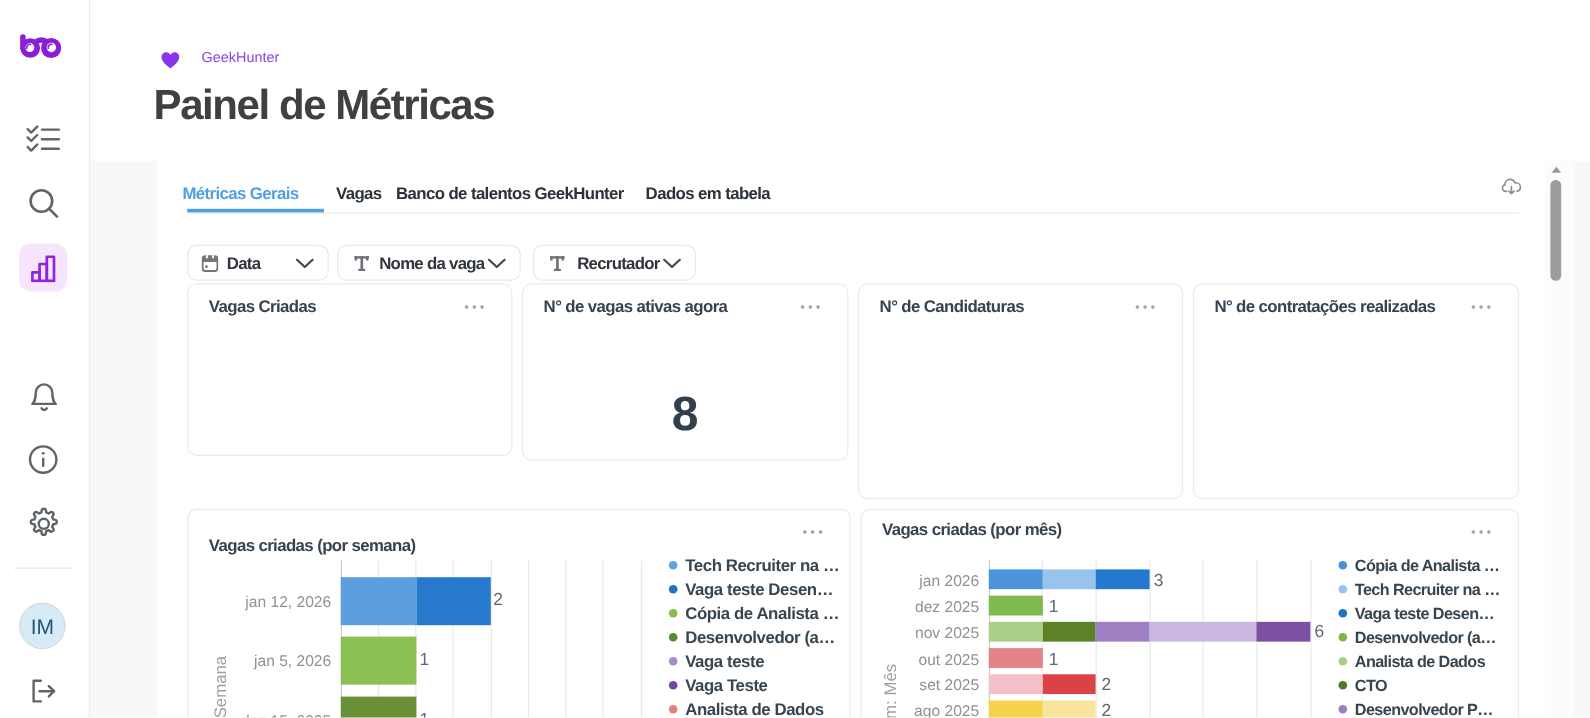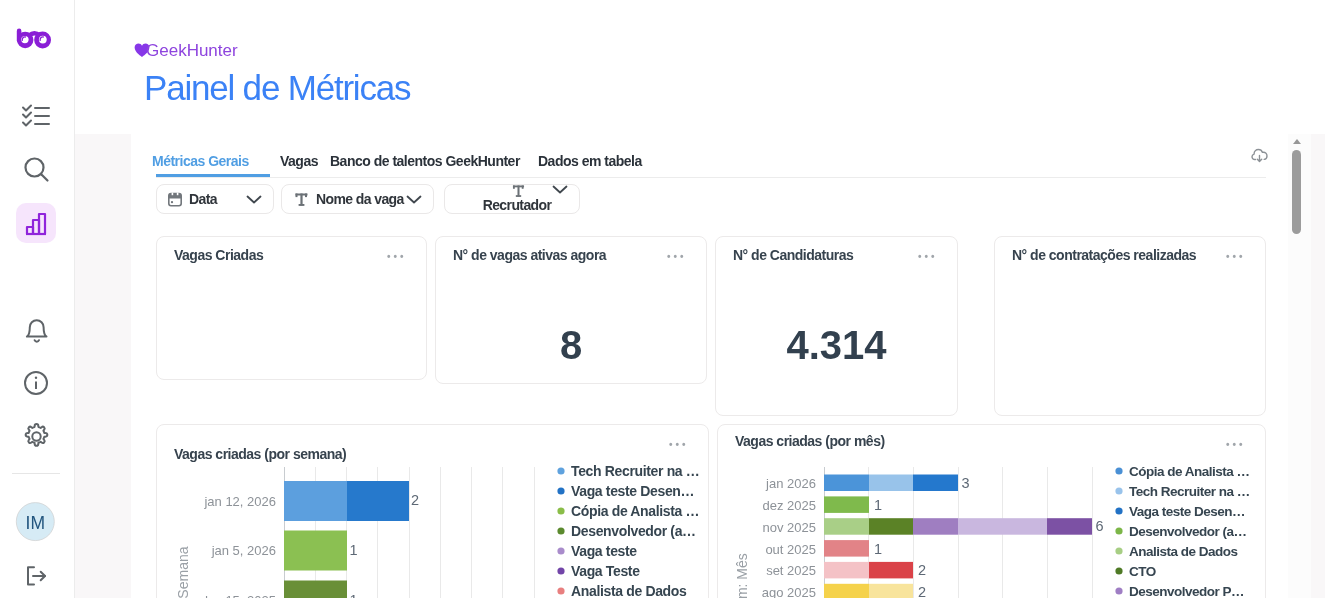--- a/index.html
+++ b/index.html
@@ -6,35 +6,35 @@
   html,body { width:1325px; height:598px; overflow:hidden; background:#fff;
     font-family:"Liberation Sans", sans-serif; }
   .abs { position:absolute; }
   #page { position:relative; width:1325px; height:598px; overflow:hidden; }
 
   
   #sidebar { left:0; top:0; width:75px; height:598px; background:#fff;
     border-right:1px solid #ECECEC; z-index:5; }
 
   
-  #gh-label { left:146px; top:41px; font-size:17px; font-weight:400; color:#8E44DE; }
-  #title { left:144px; top:67px; font-size:35px; line-height:42px; font-weight:400; color:#3b82f6;
+  #gh-label { left:168px; top:41px; font-size:12px; font-weight:400; color:#8E44DE; }
+  #title { left:128px; top:67px; font-size:35px; line-height:42px; font-weight:700; color:#404040;
     letter-spacing:-1.2px; }
 
   
   #dashbg { left:75px; top:134px; width:1250px; height:464px; background:#F9F7F8; }
   #sheet  { left:131px; top:134px; width:1157px; height:464px; background:#fff; }
 
   
   .tab { position:absolute; top:153px; font-size:14px; letter-spacing:-0.5px; font-weight:700; color:#2B323A; }
   #tabline { left:156px; top:177px; width:1110px; height:1px; background:#ECECEC; }
   #tabactive { left:156px; top:174px; width:114px; height:3px; background:#509EE3; }
 
   
-  .fbtn { position:absolute; top:184px; height:30px; background:#fff;
+  .fbtn { position:absolute; top:204px; height:30px; background:#fff;
     border:1px solid #EAE8E8; border-radius:8px; display:flex; align-items:center;
     font-size:14px; letter-spacing:-0.6px; font-weight:700; color:#30353B; }
 
   
   .card { position:absolute; background:#fff; border:1px solid #ECEAEA; border-radius:8px; }
   .ctitle { position:absolute; left:17px; top:10px; font-size:14px; letter-spacing:-0.5px; font-weight:700; color:#37434E; }
   .dots { position:absolute; top:15px; width:22px; height:10px; color:#A0A5AA;
     font-size:10px; letter-spacing:3px; font-weight:700; line-height:10px; }
   .num { position:absolute; left:0; width:100%; text-align:center; top:86px;
     font-size:40px; font-weight:700; color:#32404E; }
@@ -151,21 +151,21 @@
         <rect x="10" y="0.5" width="2" height="3.6"></rect>
         <rect x="5.4" y="0.5" width="2.2" height="12"></rect>
         <rect x="3.6" y="11" width="5.8" height="1.9"></rect>
       </g>
     </svg>
     <span style="margin-left:8px;">Nome da vaga</span>
     <svg width="16" height="9" viewBox="0 0 16 9" style="position:absolute;right:11px;">
       <path d="M1.5 1.5 L8 7.5 L14.5 1.5" stroke="#40474E" stroke-width="1.8" fill="none" stroke-linecap="round" stroke-linejoin="round"></path>
     </svg>
   </div>
-  <div class="fbtn" style="left:444px;width:136px;flex-direction:column;">
+  <div class="fbtn" style="left:444px;width:136px;">
     <svg width="13" height="13" viewBox="0 0 13 13" style="margin-left:13px;">
       <g fill="#6B7176">
         <rect x="0.5" y="0.5" width="12" height="2"></rect>
         <rect x="0.5" y="0.5" width="2" height="3.6"></rect>
         <rect x="10" y="0.5" width="2" height="3.6"></rect>
         <rect x="5.4" y="0.5" width="2.2" height="12"></rect>
         <rect x="3.6" y="11" width="5.8" height="1.9"></rect>
       </g>
     </svg>
     <span style="margin-left:10px;">Recrutador</span>
@@ -176,24 +176,23 @@
 
   <div class="card" style="left:156px;top:236px;width:271px;height:144px;">
     <div class="ctitle">Vagas Criadas</div>
     <div class="dots" style="right:17px;">•••</div>
   </div>
   <div class="card" style="left:435px;top:236px;width:272px;height:148px;">
     <div class="ctitle">N° de vagas ativas agora</div>
     <div class="dots" style="right:17px;">•••</div>
     <div class="num">8</div>
   </div>
-  <div class="card" style="left:715px;top:236px;width:243px;height:180px;">
+  <div class="card" style="left:715px;top:236px;width:271px;height:180px;">
     <div class="ctitle">N° de Candidaturas</div>
     <div class="dots" style="right:17px;">•••</div>
-    <div class="num">4.314</div>
   </div>
   <div class="card" style="left:994px;top:236px;width:272px;height:180px;">
     <div class="ctitle">N° de contratações realizadas</div>
     <div class="dots" style="right:17px;">•••</div>
   </div>
 
   <div class="card" id="chart1" style="left:156px;top:424px;width:553px;height:210px;">
     <div class="ctitle" style="top:8px;margin-top:13px;">Vagas criadas (por semana)</div>
     <div class="dots" style="right:17px;">•••</div>
     <svg width="551" height="208" style="position:absolute;left:0;top:0;">

